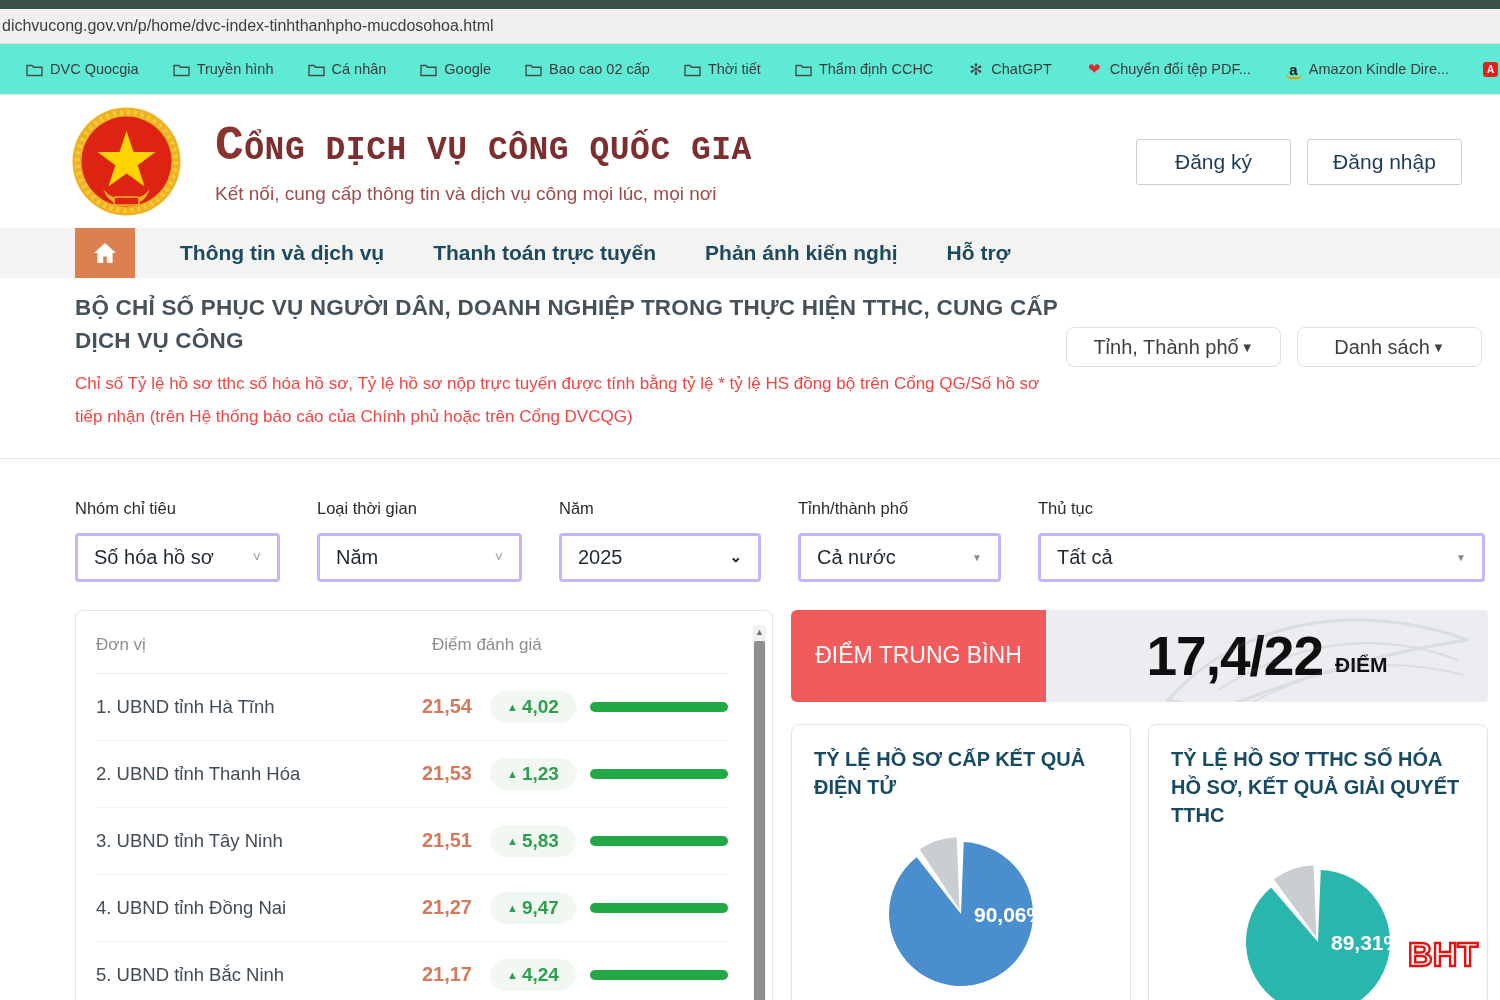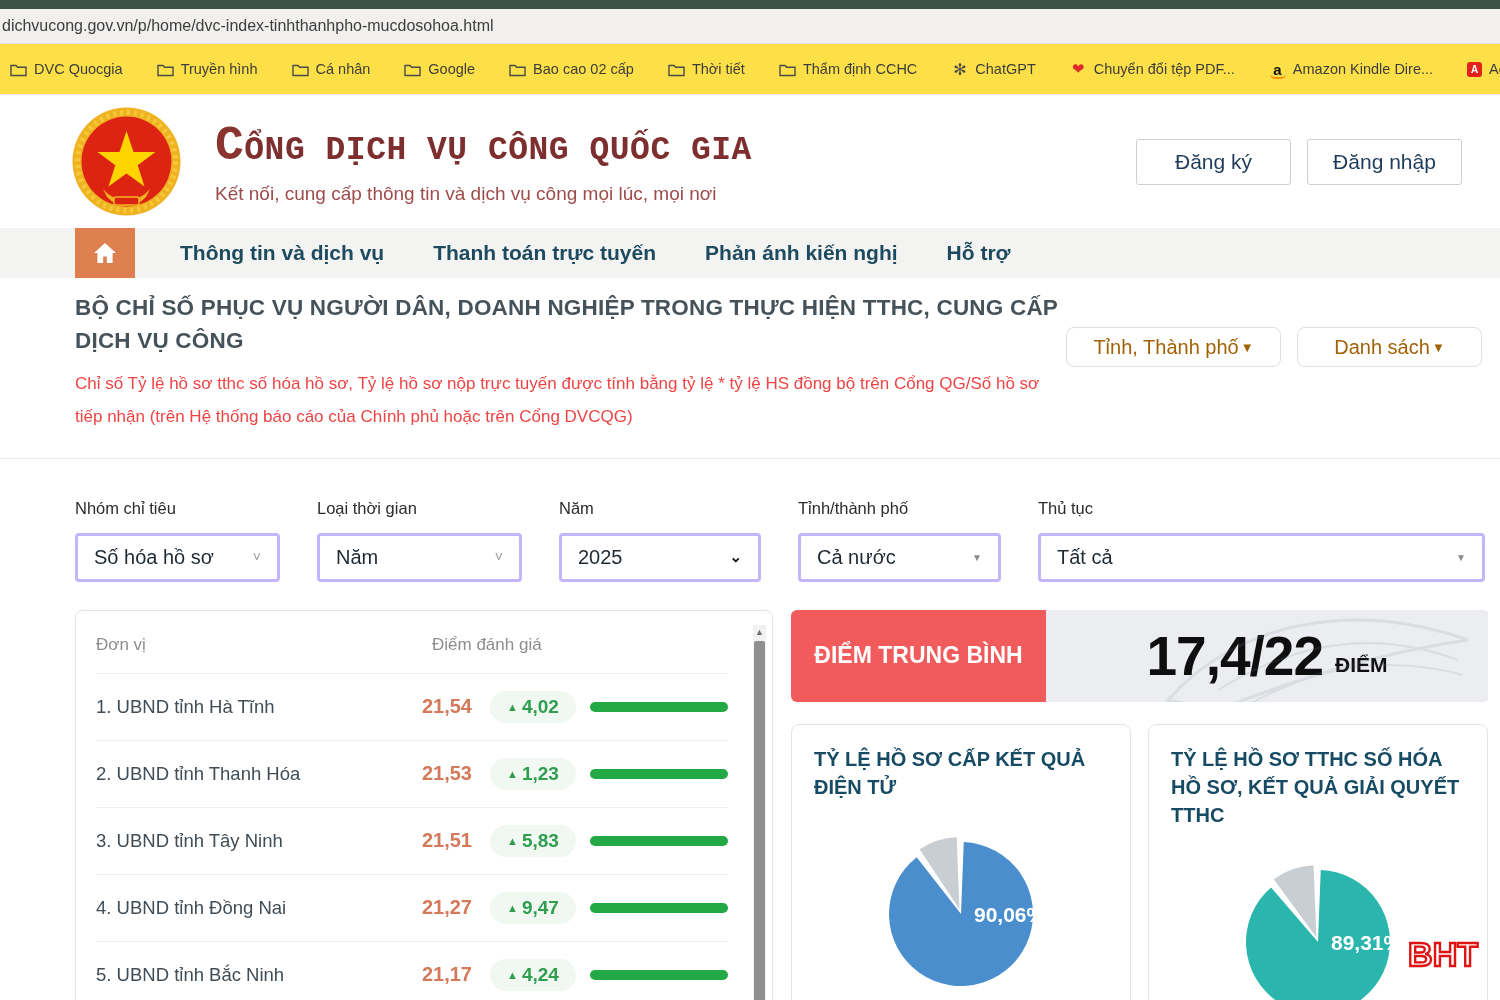--- a/index.html
+++ b/index.html
@@ -4,22 +4,22 @@
 <style>
   * { margin:0; padding:0; box-sizing:border-box; }
   html,body { width:1500px; height:1000px; overflow:hidden; background:#fff;
     font-family:"Liberation Sans", sans-serif; }
 
   
   .top-strip { height:9px; background:#3c5249; }
   .url-bar { height:35px; background:#f1f0ee; border-bottom:1px solid #e3e2e0;
     display:flex; align-items:center; padding-left:2px;
     font-size:16px; color:#3d3d3d; }
-  .bookmarks-bar { height:51px; background:#fde047; border-bottom:1px solid #eceae7;
-    display:flex; align-items:center; gap:34px; padding-left:10px;
+  .bookmarks-bar { height:51px; background:#5eead4; border-bottom:1px solid #eceae7;
+    display:flex; align-items:center; gap:34px; padding-left:26px;
     font-size:14.5px; color:#3c3c3c; white-space:nowrap; }
   .bookmark { display:flex; align-items:center; gap:7px; cursor:pointer; }
   .bm-ico { width:17px; height:17px; display:inline-flex; align-items:center; justify-content:center; }
   .bm-ico svg { display:block; }
   .bm-heart { color:#e02a2a; font-size:15px; }
   .bm-gpt { color:#4a4a4a; font-size:16px; }
   .bm-amazon { font-weight:700; color:#111; font-size:15px; position:relative; }
   .bm-amazon i { position:absolute; left:1px; right:0; bottom:-1px; height:5px;
     border-bottom:2px solid #f79500; border-radius:0 0 9px 9px; }
   .bm-acrobat { width:15px; height:15px; background:#e2211c; border-radius:3px;
@@ -47,21 +47,21 @@
   .nav-items { display:flex; gap:49px; margin-left:45px; }
   .nav-item { color:#1d4a5e; font-size:21px; font-weight:600; cursor:pointer; }
 
   
   .page-head { position:relative; padding:14px 75px 24px 75px; border-bottom:1px solid #e9e9e9; }
   .page-title { width:985px; color:#46525a; font-size:22.5px; font-weight:600;
     line-height:1.45; letter-spacing:.2px; }
   .page-note { width:985px; margin-top:10px; color:#ef4444; font-size:17px; line-height:1.95; }
   .head-btns { position:absolute; right:18px; top:49px; display:flex; gap:16px; }
   .pill-btn { height:40px; border:1px solid #e0e0e0; border-radius:8px; background:#fff;
-    color:#a16207; font-size:20px; display:flex; align-items:center; justify-content:center;
+    color:#404040; font-size:20px; display:flex; align-items:center; justify-content:center;
     gap:2px; cursor:pointer; }
   .pill-btn.w1 { width:215px; } .pill-btn.w2 { width:185px; }
   .caret { font-size:13px; }
 
   
   .filters { display:flex; gap:37px; margin:40px 0 0 75px; }
   .f-label { font-size:16.5px; color:#2b2b2b; margin-bottom:15px; }
   .f-box { height:49px; border:3px solid #c4b5fd; border-radius:4px; background:#fff;
     display:flex; align-items:center; padding:0 16px; font-size:20px; color:#1f2933;
     cursor:pointer; }
@@ -91,21 +91,21 @@
   .row-bar { margin-left:14px; width:138px; height:10px; background:#22a845; border-radius:5px; }
   .scrollbar { position:absolute; top:14px; bottom:0; right:6px; width:13px;
     background:#f2f2f2; }
   .sb-arrow { width:13px; height:14px; color:#6f6f6f; font-size:9px; text-align:center; line-height:14px; }
   .sb-thumb { position:absolute; top:16px; bottom:0; left:1px; width:11px;
     background:#8f8f8f; border-radius:2px; }
 
   .right-col { width:697px; }
   .score-banner { display:flex; height:92px; border-radius:4px; overflow:hidden; }
   .banner-label { width:255px; background:#f15b5b; border-radius:6px 0 0 6px;
-    color:#fff; font-size:23px; font-weight:700; display:flex; align-items:center;
+    color:#fff; font-size:23px; font-weight:400; display:flex; align-items:center;
     justify-content:center; }
   .banner-value { flex:1; background:#ebedf0; display:flex; align-items:center;
     justify-content:center; gap:12px; position:relative; overflow:hidden; }
   .score-big { font-size:55px; font-weight:800; color:#0e0e0e; letter-spacing:-1px; }
   .score-unit { font-size:21px; font-weight:800; color:#0e0e0e; margin-top:18px; }
   .banner-wm { position:absolute; right:10px; top:-30px; opacity:.14; }
 
   .pie-cards { display:flex; gap:17px; margin-top:22px; }
   .pie-card { width:340px; height:340px; border:1px solid #e4e4e4; border-radius:8px;
     padding:20px 22px; }

